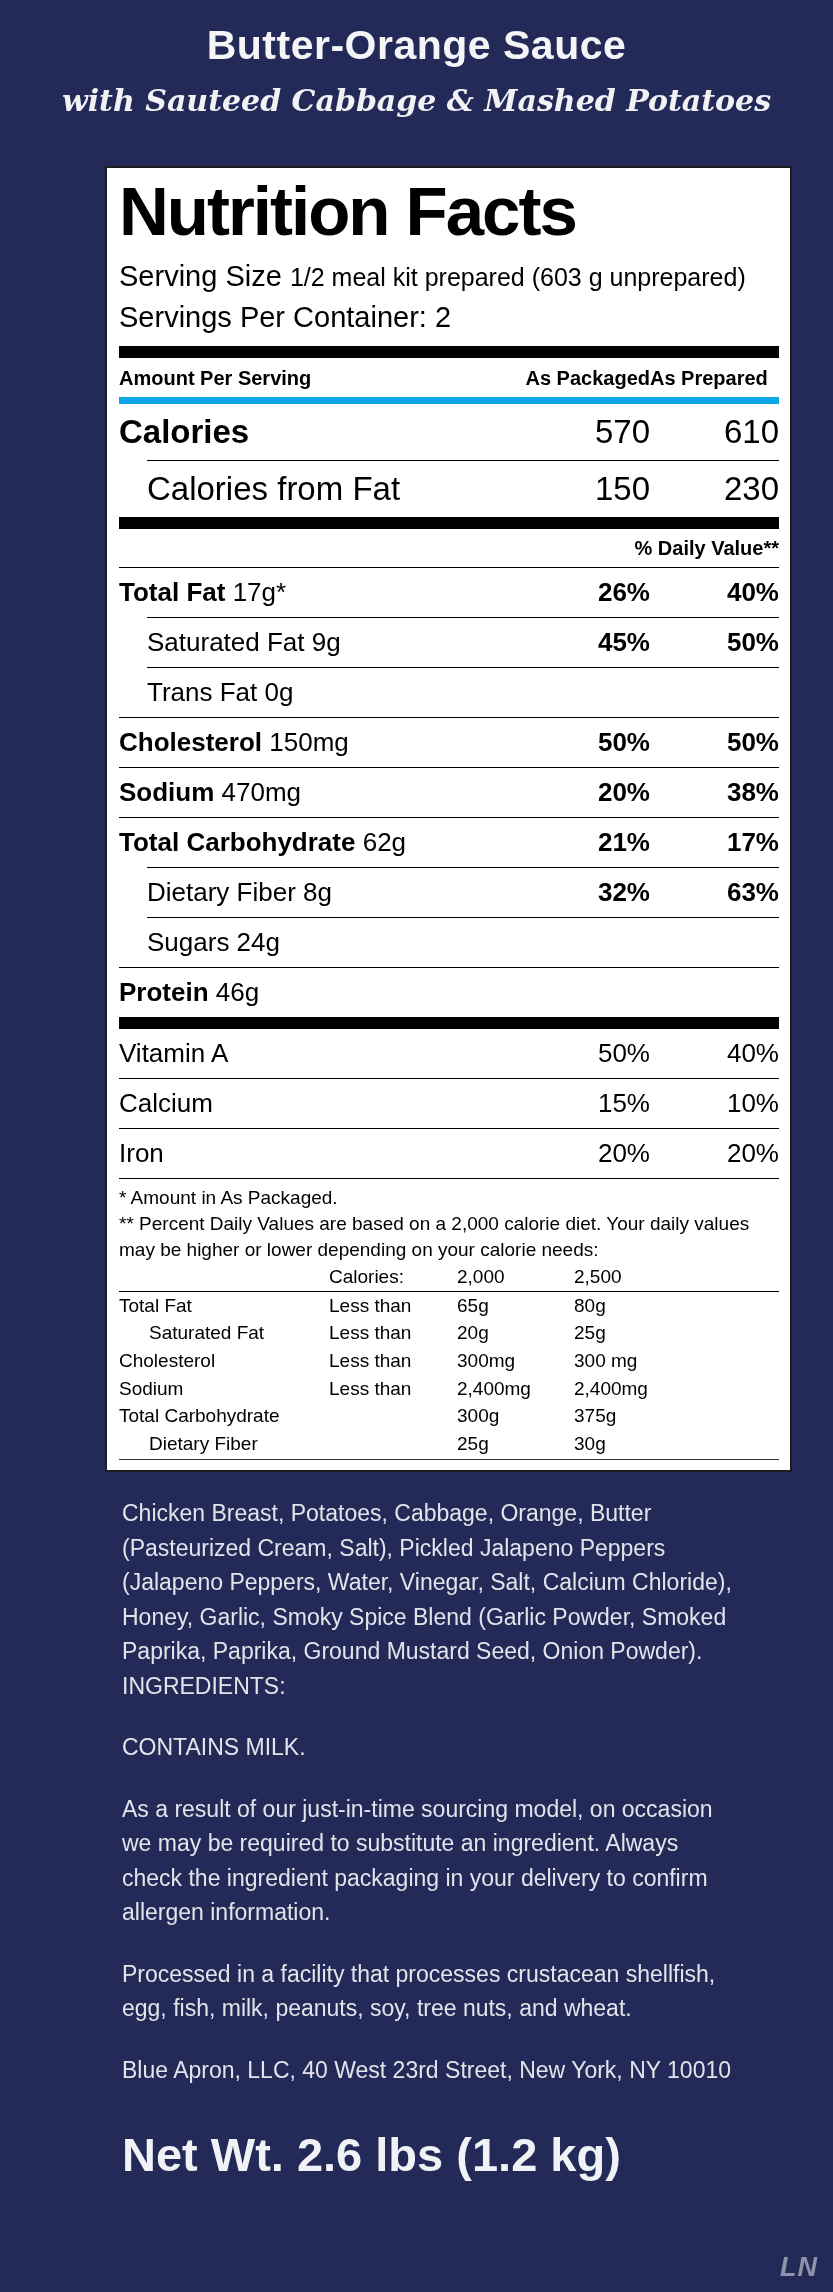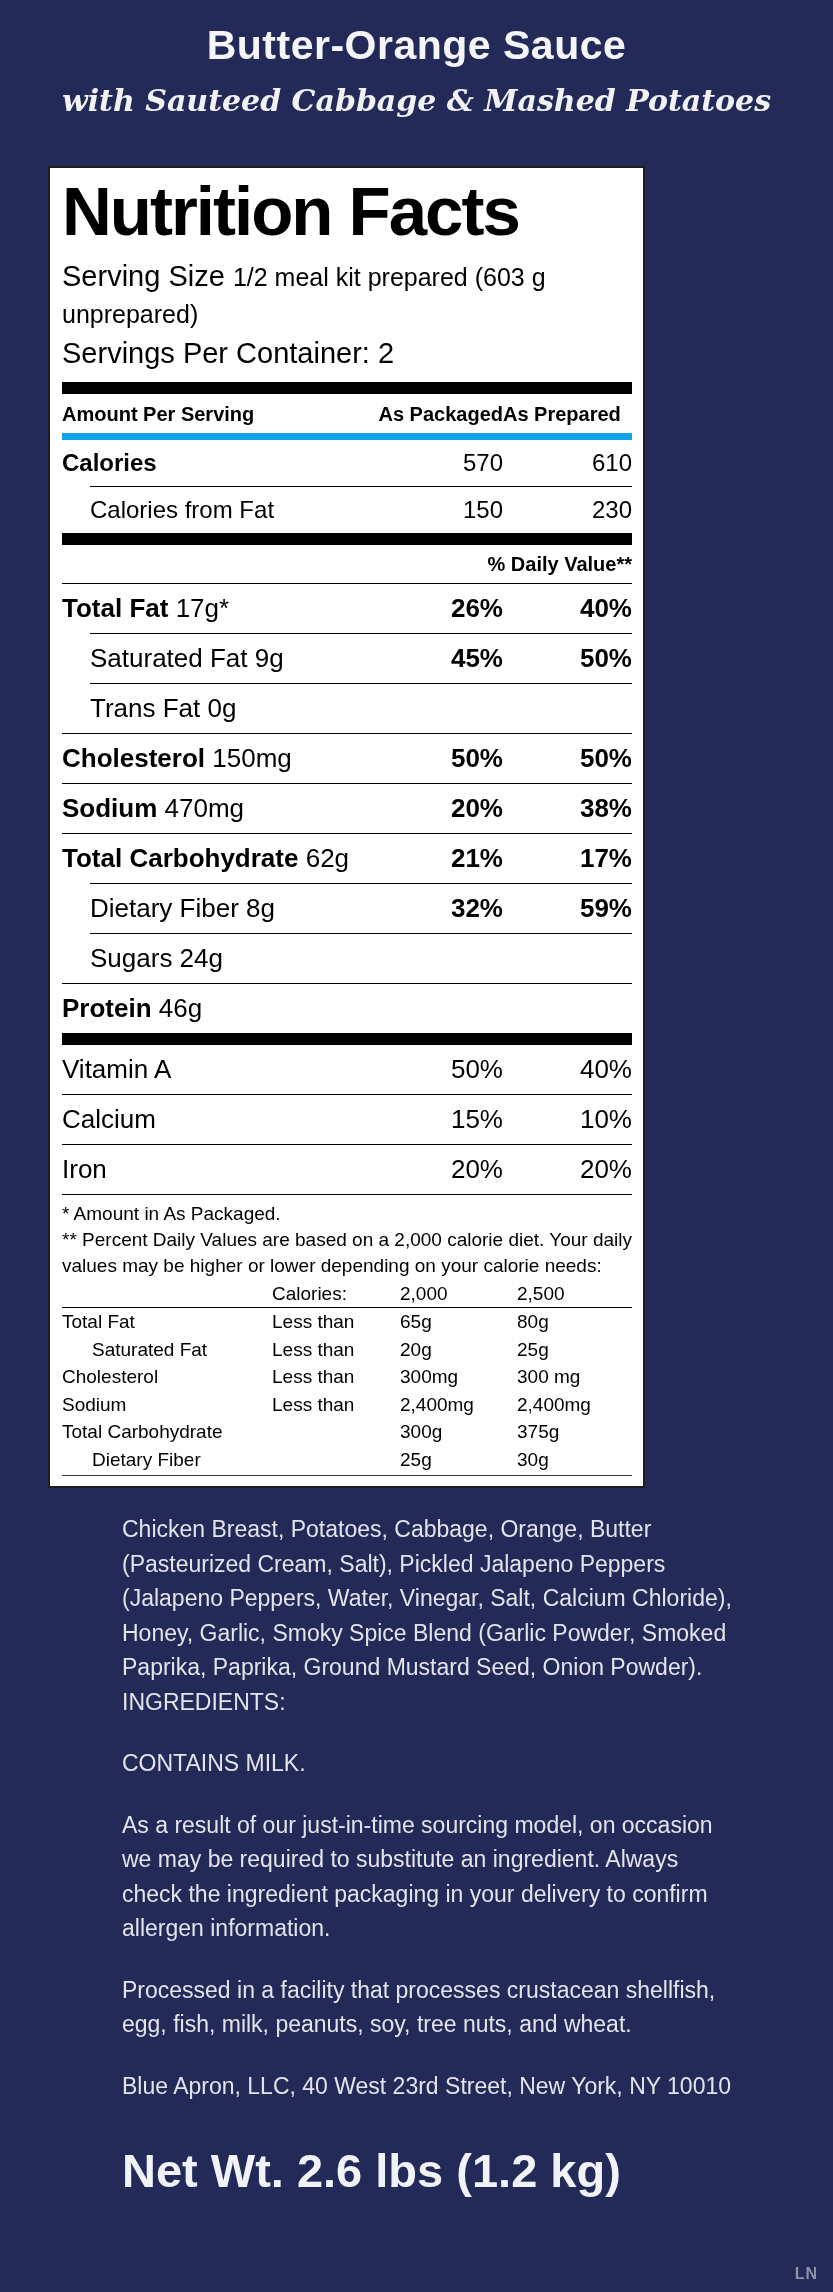--- a/index.html
+++ b/index.html
@@ -13,37 +13,37 @@
   
   .header{padding-top:22px;text-align:center;color:#f5f5f7;}
   .meal-title{font-size:41px;font-weight:bold;line-height:1.17;letter-spacing:.5px;}
   .meal-subtitle{
     font-family:"DejaVu Serif", serif;
     font-style:italic;font-weight:bold;
     font-size:30px;margin-top:13px;color:#f2f2f5;
   }
   
   .panel{
-    width:597px;margin:48px 0 0 48px;
+    width:687px;margin:48px 0 0 105px;
     background:#ffffff;color:#000;
     border:2px solid #1d1d1d;
     padding:6px 11px 10px 12px;
     box-sizing:border-box;
   }
   .nf-title{font-size:69px;font-weight:bold;letter-spacing:-2px;line-height:1.05;margin:2px 0 10px 0;}
   .serving-line{font-size:29px;line-height:1.25;}
   .serving-line .ssv{font-size:25px;}
   .spc-line{font-size:29px;margin-top:6px;margin-bottom:12px;}
   .bar{height:12px;background:#000;}
   .cols-header{display:flex;align-items:baseline;font-weight:bold;font-size:20px;padding:9px 0 7px 0;border-bottom:7px solid #0ea5e9;}
   .cols-header .ch-l{flex:1;}
   .cols-header .ch-1{width:160px;text-align:right;}
   .cols-header .ch-2{width:129px;text-align:left;}
   .row{display:flex;align-items:baseline;font-size:26px;padding:9px 0;}
-  .row.big{font-size:24px;}
+  .row.big{font-size:33px;}
   .row .lbl{flex:1;white-space:nowrap;}
   .row .lbl b{font-weight:bold;}
   .row .v1{width:110px;text-align:right;}
   .row .v2{width:129px;text-align:right;}
   .row.sub{margin-left:28px;}
   .row.bt{border-top:1px solid #000;}
   .row.pct .v1,.row.pct .v2{font-weight:bold;}
   .dv-head{text-align:right;font-weight:bold;font-size:20px;padding:8px 0 7px 0;border-bottom:1px solid #000;}
   .fn{border-top:1px solid #000;padding-top:6px;font-size:19px;line-height:1.38;}
   .dvt{font-size:19px;line-height:1.45;border-bottom:1px solid #333;padding-bottom:2px;}
@@ -51,21 +51,21 @@
   .dvrow.dh{border-bottom:1px solid #000;}
   .dc1{width:210px;box-sizing:border-box;}
   .dc2{width:128px;}
   .dc3{width:117px;}
   .dc4{flex:1;}
   .dc1.ind{padding-left:30px;}
   
   .lower{margin:24px 0 0 122px;width:610px;color:#e3e4ea;font-size:23px;line-height:1.5;}
   .lower .para{margin-bottom:27px;}
   .netwt{margin:40px 0 0 122px;font-size:47px;font-weight:bold;color:#f1f2f6;}
-  .watermark{position:absolute;right:15px;bottom:9px;color:#8d93a8;font-weight:bold;font-size:16px;letter-spacing:1px;}
+  .watermark{position:absolute;right:15px;bottom:9px;color:#8d93a8;font-weight:bold;font-size:27px;letter-spacing:1px;font-style:italic;}
 </style>
 </head>
 <body>
 
 <div class="header">
   <div class="meal-title">
     <div>Butter-Orange Sauce</div>
   </div>
   <div class="meal-subtitle">with Sauteed Cabbage &amp; Mashed Potatoes</div>
 </div>
@@ -128,21 +128,21 @@
     <span class="v2">38%</span>
   </div>
   <div class="row bt pct">
     <span class="lbl"><b>Total Carbohydrate</b> <span>62g</span></span>
     <span class="v1">21%</span>
     <span class="v2">17%</span>
   </div>
   <div class="row sub bt pct">
     <span class="lbl"><b></b> <span>Dietary Fiber 8g</span></span>
     <span class="v1">32%</span>
-    <span class="v2">59%</span>
+    <span class="v2">63%</span>
   </div>
   <div class="row sub bt">
     <span class="lbl"><b></b> <span>Sugars 24g</span></span>
     <span class="v1"></span>
     <span class="v2"></span>
   </div>
   <div class="row bt">
     <span class="lbl"><b>Protein</b> <span>46g</span></span>
     <span class="v1"></span>
     <span class="v2"></span>

